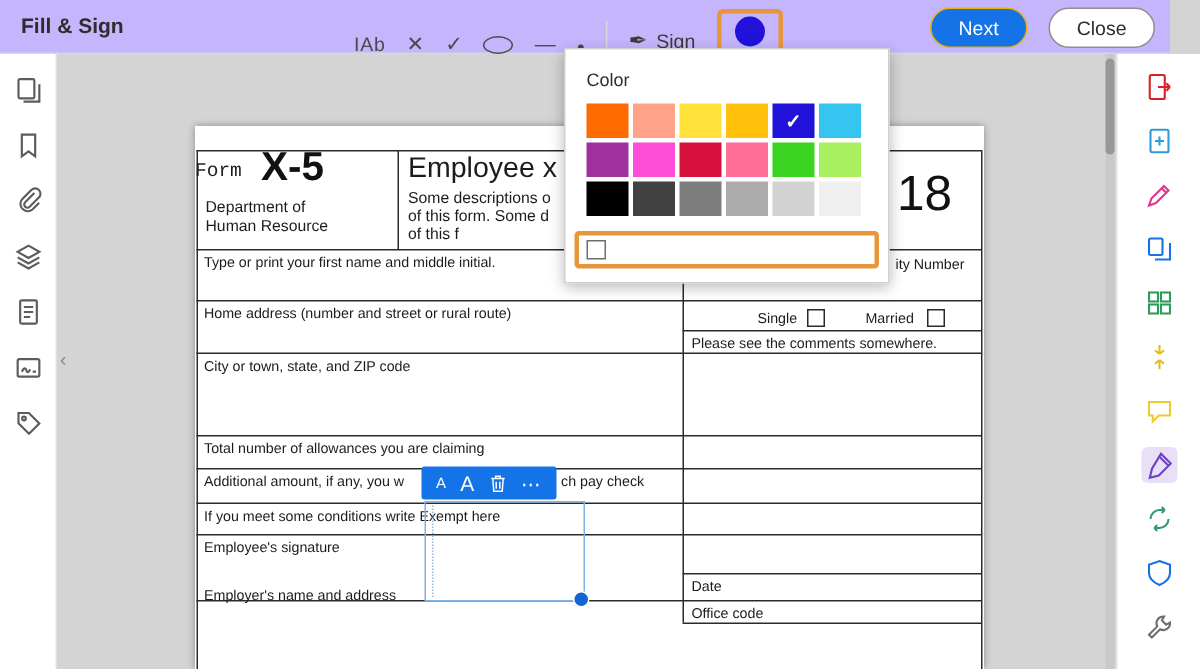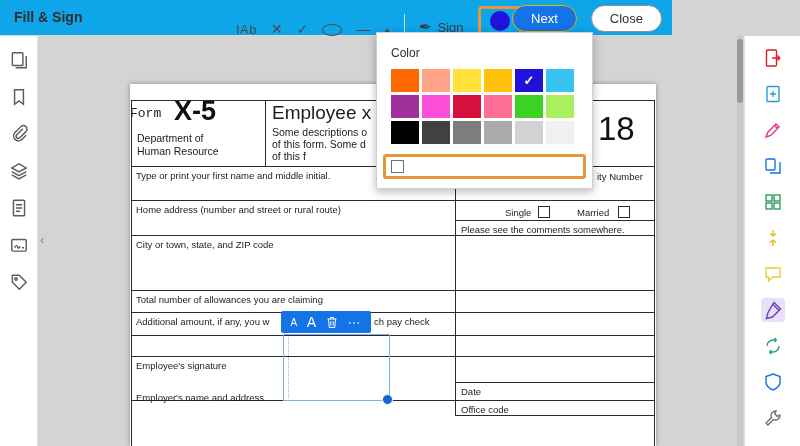--- a/index.html
+++ b/index.html
@@ -1,20 +1,20 @@
 <!DOCTYPE html>
 <html><head>
 <meta charset="utf-8">
 <style>
   * { margin:0; padding:0; box-sizing:border-box; }
   body { font-family:"Liberation Sans", sans-serif; background:#fff; }
   .screen { position:relative; width:800px; height:446px; background:#d4d4d4; overflow:hidden; }
 
   
-  .topbar { position:absolute; top:0; left:0; width:672px; height:36px; background:#0ea5e9;
+  .topbar { position:absolute; top:0; left:0; width:780px; height:36px; background:#c4b5fd;
             border-bottom:1px solid #d8d8d8; z-index:30; }
   .app-label { position:absolute; left:14px; top:9px; font-size:14px; color:#2d2d2d; font-weight:bold; }
   .center-tools { position:absolute; left:236px; top:0; height:36px; display:flex; align-items:flex-end; gap:14px; color:#4a4a4a; }
   .tool { font-size:14px; line-height:1; cursor:default; }
   .tool-text { font-size:13px; letter-spacing:0.5px; }
   .tool-oval { width:20px; height:12px; border:1.6px solid #4a4a4a; border-radius:50%; }
   .tool-dot { font-size:9px; }
   .tb-sep { width:1px; height:22px; background:#d6d6d6; }
   .sign-group { display:flex; align-items:center; gap:6px; font-size:13px; color:#3a3a3a; }
   .sign-pen { font-size:15px; }
@@ -186,20 +186,21 @@
       <div class="flabel" style="left:6px;top:120px">Home address (number and street or rural route)</div>
       <div class="flabel" style="left:375px;top:123px">Single</div>
       <span class="fcheckbox" style="position:absolute;left:408px;top:122px"></span>
       <div class="flabel" style="left:447px;top:123px">Married</div>
       <span class="fcheckbox" style="position:absolute;left:488px;top:122px"></span>
       <div class="flabel" style="left:331px;top:140px">Please see the comments somewhere.</div>
       <div class="flabel" style="left:6px;top:155px">City or town, state, and ZIP code</div>
       <div class="flabel" style="left:6px;top:210px">Total number of allowances you are claiming</div>
       <div class="flabel" style="left:6px;top:232px">Additional amount, if any, you w</div>
       <div class="flabel" style="left:244px;top:232px">ch pay check</div>
+      <div class="flabel" style="left:6px;top:255px">If you meet some conditions write Exempt here</div>
       <div class="flabel" style="left:6px;top:276px">Employee's signature</div>
       <div class="flabel" style="left:331px;top:302px">Date</div>
       <div class="flabel" style="left:331px;top:320px">Office code</div>
       <div class="flabel" style="left:6px;top:308px">Employer's name and address</div>
 
       <div class="sig-box">
         <div class="sig-dots"></div>
       </div>
       <div class="sig-handle"></div>
 

